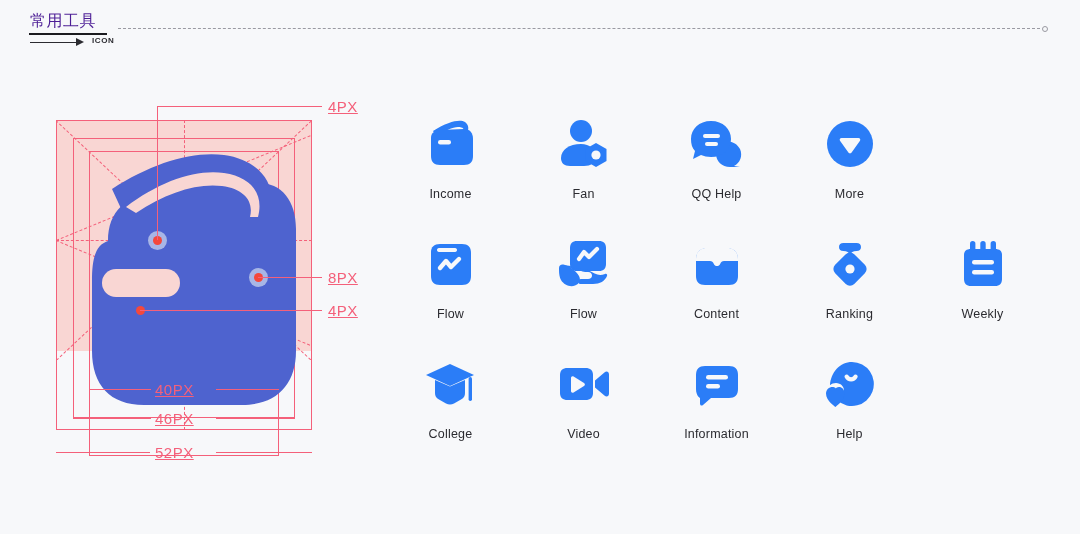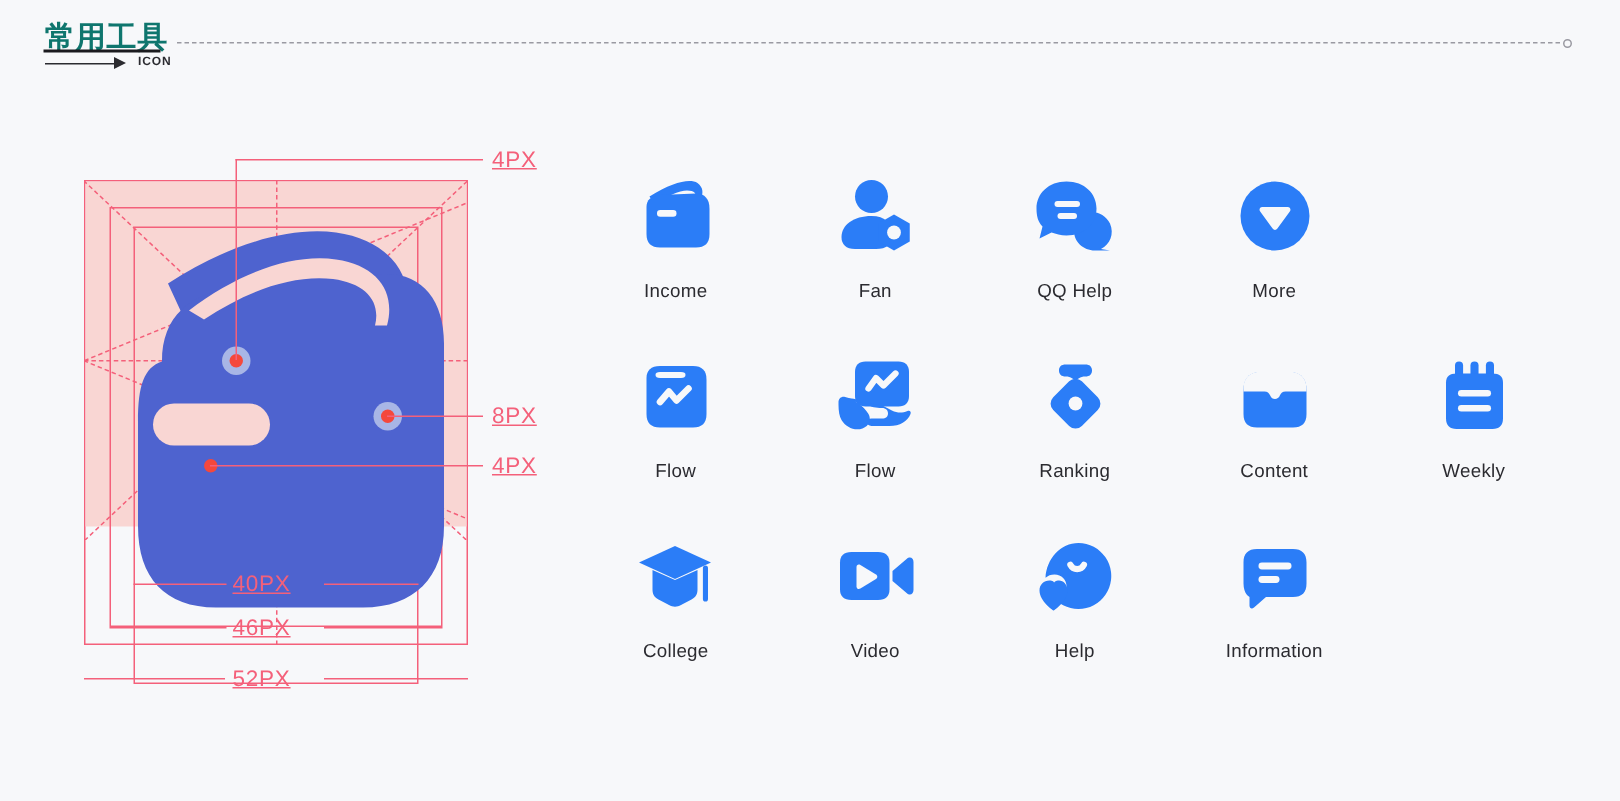--- a/index.html
+++ b/index.html
@@ -19,23 +19,23 @@
   #header {
     position: absolute;
     left: 0; top: 0;
     width: 1080px;
     height: 62px;
   }
   #header-title {
     position: absolute;
     left: 30px;
     top: 11px;
-    font-size: 20px;
-    font-weight: bold;
-    color: #0f766e;
+    font-size: 16px;
+    font-weight: normal;
+    color: #4c1d95;
     letter-spacing: 0.5px;
     white-space: nowrap;
   }
   #header-underline {
     position: absolute;
     left: 29px;
     top: 33px;
     width: 78px;
     height: 2px;
     background: #1b1b1f;
@@ -342,36 +342,36 @@
           <path fill="#2b7df7" d="M4 29 C9 26 15 28 20 31 C24 33.6 27 34 31 34 C33.6 34 35 35.6 35 37.6 C35 39.6 33.6 41 31 41 L24 41 C22 41 21 42 21 43.4 C21 44.8 22 46 24 46 L36 46 C43 46 48 43 50 38 C50.6 36.6 49.6 35.4 48 36 C44 37.6 41 37.2 37.6 35.6 L30 31.6"></path>
           <path fill="#2b7df7" d="M2 30 C2 27.6 4 26 6.4 26.6 C13 28.2 19 33 22 38 C24 41.6 22.6 46 18 47.6 C13 49.4 7 47 4 42 C2.6 39.6 2 36 2 32 Z"></path>
         </svg>
       </div>
       <div class="icon-label">Flow</div>
     </div>
 
     <div class="cell">
       <div class="icon-box">
         <svg width="52" height="52" viewBox="0 0 52 52">
+          <path fill="#2b7df7" d="M5 22 C5 15 8 11 15 10 L37 10 C44 11 47 15 47 22 L47 38 C47 44 44 47 38 47 L14 47 C8 47 5 44 5 38 Z"></path>
+          <path fill="#f7f8fa" d="M5 21 C5 15 8 11 14 10 L38 10 C44 11 47 15 47 21 L47 23 L33 23 C31 23 30 24 29.4 25.4 C28.6 27.4 27.4 28 26 28 C24.6 28 23.4 27.4 22.6 25.4 C22 24 21 23 19 23 L5 23 Z"></path>
+        </svg>
+      </div>
+      <div class="icon-label">Content</div>
+    </div>
+
+    <div class="cell">
+      <div class="icon-box">
+        <svg width="52" height="52" viewBox="0 0 52 52">
           <path fill="#2b7df7" d="M15 9 C15 6.4 16.6 5 19.4 5 L32.6 5 C35.4 5 37 6.4 37 9 C37 11.6 35.4 13 32.6 13 C29 13 27 14.6 26 17 C25 14.6 23 13 19.4 13 C16.6 13 15 11.6 15 9 Z"></path>
           <rect x="26" y="12" width="27" height="27" rx="6" fill="#2b7df7" transform="rotate(45 26 12)"></rect>
           <circle cx="26" cy="31" r="4.6" fill="#f7f8fa"></circle>
         </svg>
       </div>
       <div class="icon-label">Ranking</div>
-    </div>
-
-    <div class="cell">
-      <div class="icon-box">
-        <svg width="52" height="52" viewBox="0 0 52 52">
-          <path fill="#2b7df7" d="M5 22 C5 15 8 11 15 10 L37 10 C44 11 47 15 47 22 L47 38 C47 44 44 47 38 47 L14 47 C8 47 5 44 5 38 Z"></path>
-          <path fill="#f7f8fa" d="M5 21 C5 15 8 11 14 10 L38 10 C44 11 47 15 47 21 L47 23 L33 23 C31 23 30 24 29.4 25.4 C28.6 27.4 27.4 28 26 28 C24.6 28 23.4 27.4 22.6 25.4 C22 24 21 23 19 23 L5 23 Z"></path>
-        </svg>
-      </div>
-      <div class="icon-label">Content</div>
     </div>
 
     <div class="cell">
       <div class="icon-box">
         <svg width="52" height="52" viewBox="0 0 52 52">
           <rect x="13" y="3" width="5.4" height="13" rx="2.7" fill="#2b7df7"></rect>
           <rect x="23.3" y="3" width="5.4" height="13" rx="2.7" fill="#2b7df7"></rect>
           <rect x="33.6" y="3" width="5.4" height="13" rx="2.7" fill="#2b7df7"></rect>
           <path fill="#2b7df7" d="M7 17 C7 13 9.4 11 14 11 L38 11 C42.6 11 45 13 45 17 L45 41 C45 45.6 42.6 48 38 48 L14 48 C9.4 48 7 45.6 7 41 Z"></path>
           <rect x="15" y="22" width="22" height="4.4" rx="2.2" fill="#f7f8fa"></rect>
@@ -402,37 +402,37 @@
           <path fill="#2b7df7" d="M38 22.6 L47.4 14.6 C49.6 12.6 52 13.8 52 16.6 L52 35.4 C52 38.2 49.6 39.4 47.4 37.4 L38 29.4 Z"></path>
           <path fill="#f7f8fa" d="M16.6 18.6 L27 25 C28.2 25.8 28.2 27.2 27 28 L16.6 34.4 C15.2 35.2 14 34.4 14 33 L14 20 C14 18.6 15.2 17.8 16.6 18.6 Z"></path>
         </svg>
       </div>
       <div class="icon-label">Video</div>
     </div>
 
     <div class="cell">
       <div class="icon-box">
         <svg width="52" height="52" viewBox="0 0 52 52">
+          <path fill="#2b7df7" d="M14 8 L38 8 C44 8 47 11 47 17 L47 31 C47 37 44 40 38 40 L20 40 L12 47 C10.6 48.2 9 47.6 9 45.6 L9 40 C9 40 5 38 5 31 L5 17 C5 11 8 8 14 8 Z"></path>
+          <rect x="15" y="17" width="22" height="4.6" rx="2.3" fill="#f7f8fa"></rect>
+          <rect x="15" y="26" width="14" height="4.6" rx="2.3" fill="#f7f8fa"></rect>
+        </svg>
+      </div>
+      <div class="icon-label">Information</div>
+    </div>
+
+    <div class="cell">
+      <div class="icon-box">
+        <svg width="52" height="52" viewBox="0 0 52 52">
           <path fill="#2b7df7" d="M28 4 A22 22 0 1 1 13.4 42.6 C17 41 19.6 38 20 33.6 C20.4 29 17 25 12 25 C9.6 25 7.6 25.8 6 27.2 C6.6 14.6 16 4 28 4 Z"></path>
           <path fill="none" stroke="#f7f8fa" stroke-width="4.2" stroke-linecap="round" d="M22.6 18.6 C24.6 22.4 29.6 22.4 31.6 18.6"></path>
           <path fill="#2b7df7" d="M11.4 49 C11.4 49 2 43 2 35.6 C2 31.6 5 29 8.6 29 C10.6 29 12.6 30 11.4 31.6 C11.4 30 13 29 15 29 C18 29 20.6 31.6 20.6 35.6 C20.6 43 11.4 49 11.4 49 Z"></path>
         </svg>
       </div>
       <div class="icon-label">Help</div>
     </div>
 
-    <div class="cell">
-      <div class="icon-box">
-        <svg width="52" height="52" viewBox="0 0 52 52">
-          <path fill="#2b7df7" d="M14 8 L38 8 C44 8 47 11 47 17 L47 31 C47 37 44 40 38 40 L20 40 L12 47 C10.6 48.2 9 47.6 9 45.6 L9 40 C9 40 5 38 5 31 L5 17 C5 11 8 8 14 8 Z"></path>
-          <rect x="15" y="17" width="22" height="4.6" rx="2.3" fill="#f7f8fa"></rect>
-          <rect x="15" y="26" width="14" height="4.6" rx="2.3" fill="#f7f8fa"></rect>
-        </svg>
-      </div>
-      <div class="icon-label">Information</div>
-    </div>
-
     <div class="cell empty">
       <div class="icon-box"></div>
       <div class="icon-label"></div>
     </div>
   </div>
 </div>
 
 </body></html>

